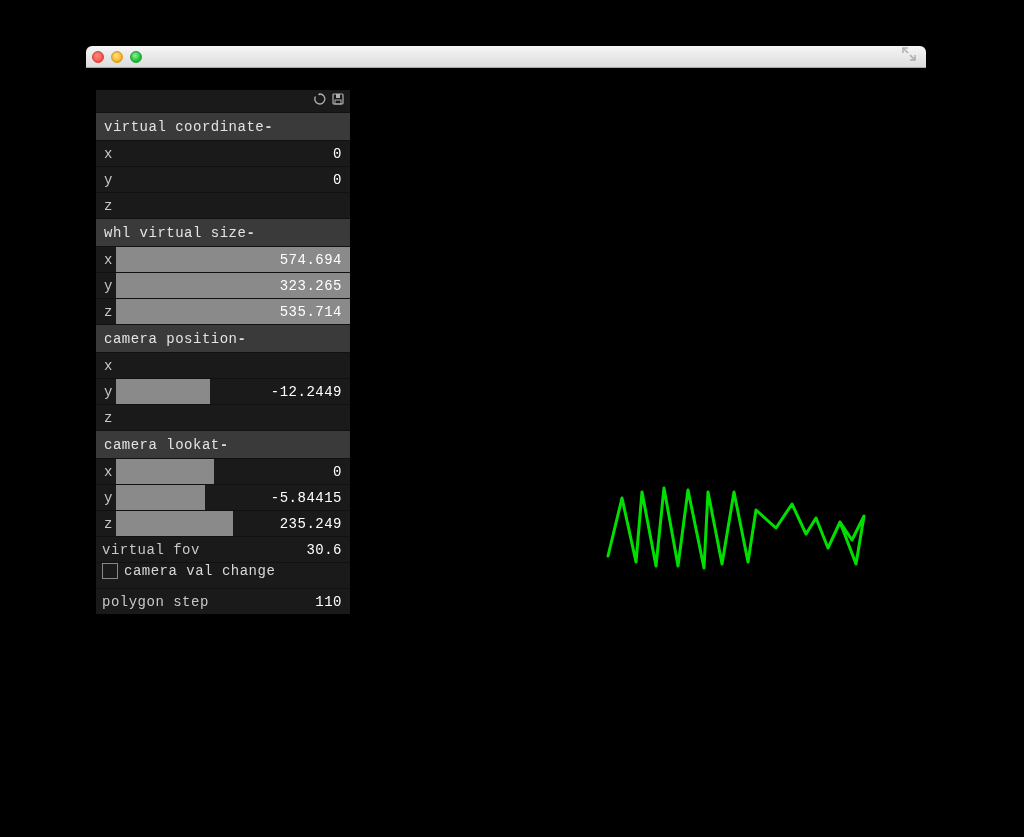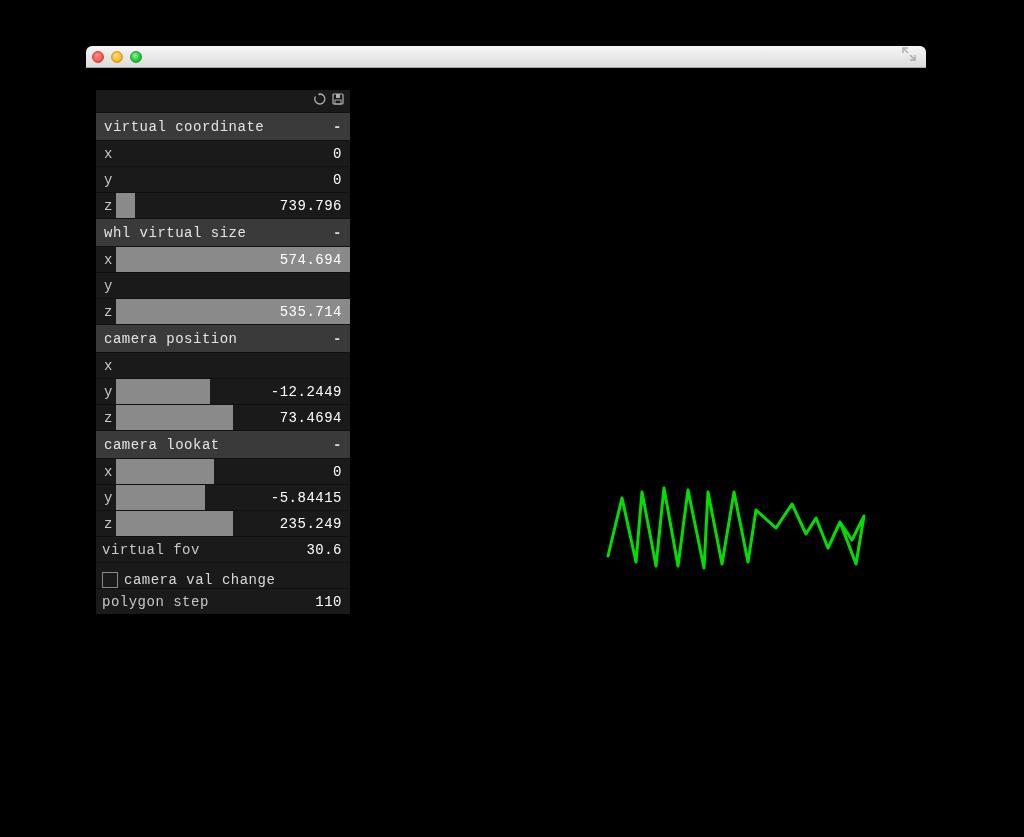--- a/index.html
+++ b/index.html
@@ -72,21 +72,20 @@
     gap: 6px;
     padding: 0 6px;
   }
   .panel-header svg { opacity: .85; }
 
   .folder-title {
     background: #3a3a3a;
     height: 28px;
     display: flex;
     align-items: center;
-    justify-content: space-between;
     padding: 0 8px 0 8px;
     border-top: 1px solid #111;
     color: #e4e4e4;
     font-weight: normal;
     cursor: pointer;
   }
   .folder-title .collapse {
     font-weight: bold;
     color: #ddd;
   }
@@ -131,21 +130,21 @@
   .row.simple .value-cell {
     flex: 1;
     position: relative;
   }
   .row.simple .value {
     right: 8px;
   }
 
   .row.checkbox {
     background: #1a1a1a;
-    align-items: flex-end;
+    align-items: flex-start;
     padding-left: 4px;
   }
   .row.checkbox .box {
     width: 16px; height: 16px;
     border: 1px solid #888;
     background: transparent;
     margin-right: 6px;
     margin-left: 2px;
   }
   .row.checkbox .cb-label { color: #d8d8d8; }
@@ -210,38 +209,38 @@
           </div>
           <div class="row">
             <div class="label">y</div>
             <div class="slider-cell">
               <div class="slider-fill" style="width:0%"></div>
               <div class="value">0</div>
             </div>
           </div>
           <div class="row">
             <div class="label">z</div>
-            <div class="slider-cell">
-              <div class="slider-fill" style="width:8%"></div>
-              <div class="value">739.796</div>
-            </div>
           </div>
           <div class="folder-title">
             <span>whl virtual size</span>
             <span class="collapse">-</span>
           </div>
           <div class="row">
             <div class="label">x</div>
             <div class="slider-cell">
               <div class="slider-fill" style="width:100%"></div>
               <div class="value">574.694</div>
             </div>
           </div>
           <div class="row">
             <div class="label">y</div>
+            <div class="slider-cell">
+              <div class="slider-fill" style="width:100%"></div>
+              <div class="value">323.265</div>
+            </div>
           </div>
           <div class="row">
             <div class="label">z</div>
             <div class="slider-cell">
               <div class="slider-fill" style="width:100%"></div>
               <div class="value">535.714</div>
             </div>
           </div>
           <div class="folder-title">
             <span>camera position</span>
@@ -252,24 +251,20 @@
           </div>
           <div class="row">
             <div class="label">y</div>
             <div class="slider-cell">
               <div class="slider-fill" style="width:40%"></div>
               <div class="value">-12.2449</div>
             </div>
           </div>
           <div class="row">
             <div class="label">z</div>
-            <div class="slider-cell">
-              <div class="slider-fill" style="width:50%"></div>
-              <div class="value">73.4694</div>
-            </div>
           </div>
           <div class="folder-title">
             <span>camera lookat</span>
             <span class="collapse">-</span>
           </div>
           <div class="row">
             <div class="label">x</div>
             <div class="slider-cell">
               <div class="slider-fill" style="width:42%"></div>
               <div class="value">0</div>

